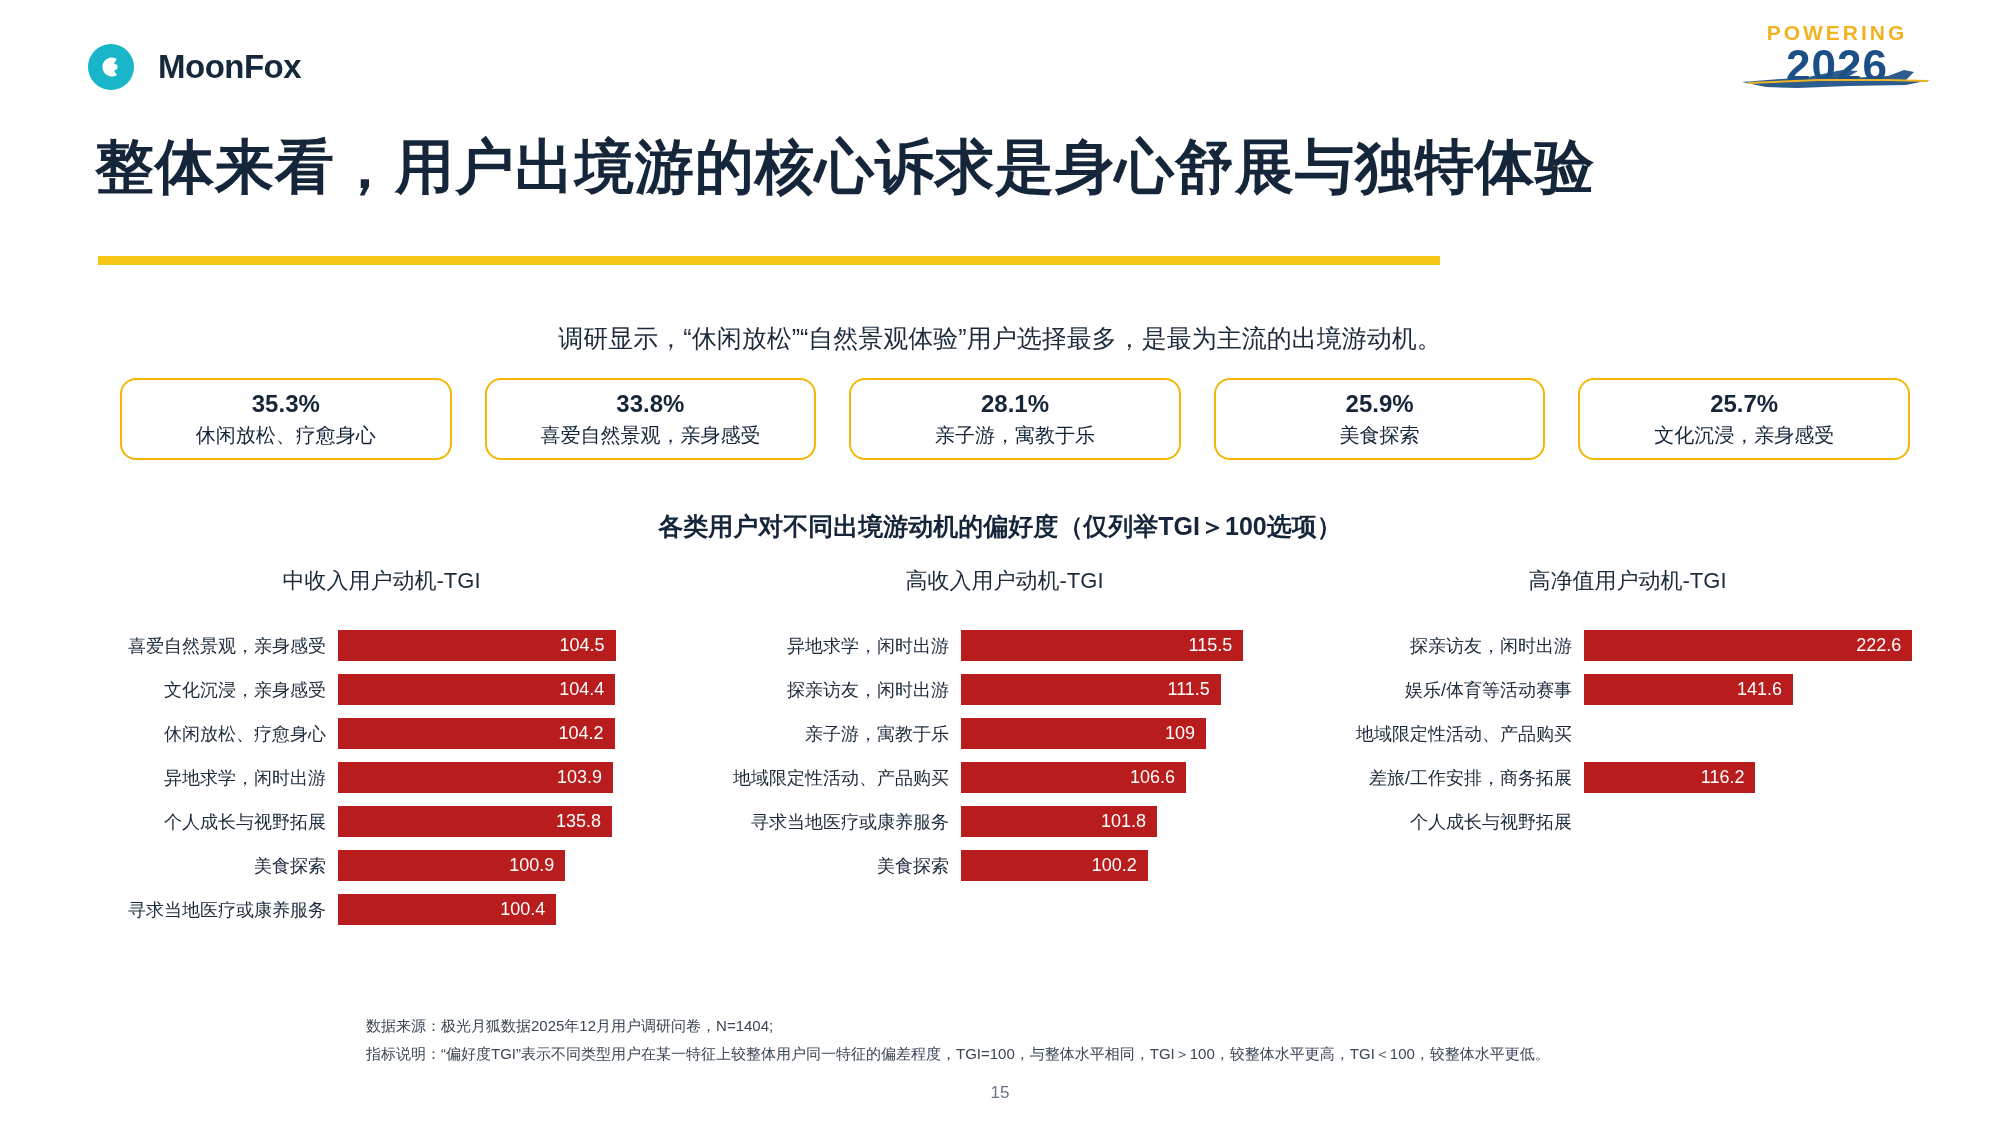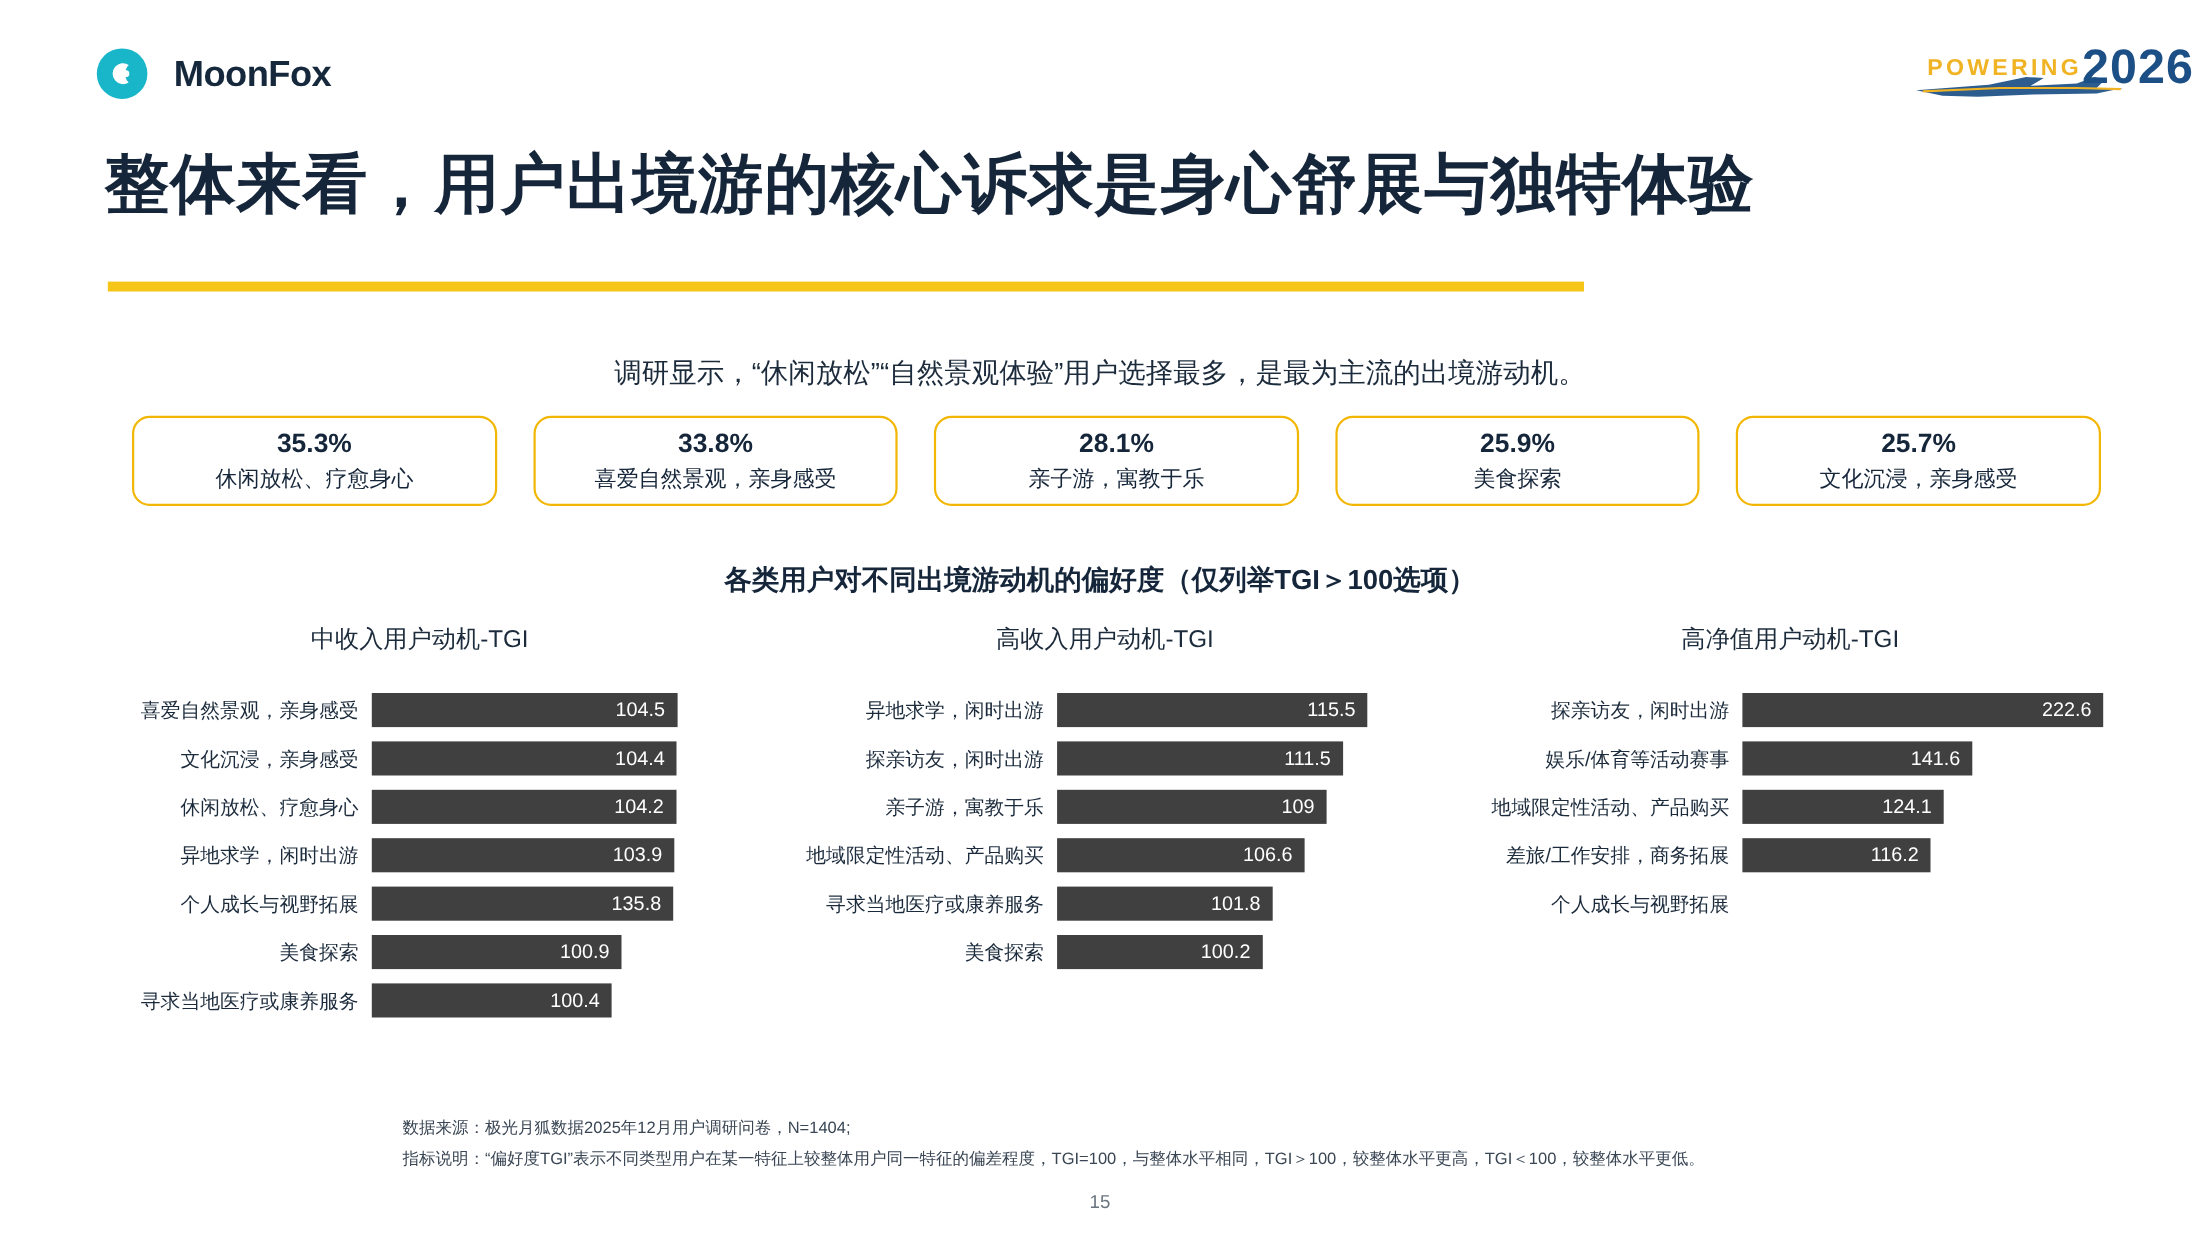--- a/index.html
+++ b/index.html
@@ -22,21 +22,21 @@
     display: flex; align-items: center; justify-content: center;
   }
   .brand-mark svg { display: block; }
   .brand-name {
     font-size: 33px; font-weight: bold; color: #16283c; letter-spacing: -0.5px;
   }
 
   .powering {
     position: absolute; right: 78px; top: 22px;
     width: 170px; height: 78px;
-    display: flex; flex-direction: row; align-items: center;
+    display: flex; flex-direction: column; align-items: center;
   }
   .powering-top {
     font-size: 21px; font-weight: bold; color: #f0b323; letter-spacing: 3px;
     line-height: 1;
   }
   .powering-year {
     position: relative;
     font-size: 44px; font-weight: bold; color: #1b4f86; letter-spacing: 1px;
     line-height: 1.05;
   }
@@ -90,21 +90,21 @@
     text-align: center; font-size: 22px; color: #1c2b3c; margin-bottom: 34px;
   }
   .bars { display: flex; flex-direction: column; gap: 13px; }
   .bar-row { display: flex; align-items: center; height: 31px; }
   .bar-label {
     font-size: 18px; color: #1c2b3c; text-align: right;
     white-space: nowrap; padding-right: 12px;
   }
   .bar-track { position: relative; flex: 1 1 auto; height: 31px; }
   .bar-fill {
-    height: 31px; background: #404040;
+    height: 31px; background: #b91c1c;
     display: flex; align-items: center; justify-content: flex-end;
     padding-right: 11px;
   }
   .bar-value { font-size: 18px; color: #ffffff; }
 
   .p1 .bar-label { width: 268px; }
   .p2 .bar-label { width: 268px; }
   .p3 .bar-label { width: 268px; }
 
   
@@ -304,25 +304,20 @@
         <div class="bar-row">
           <div class="bar-label">娱乐/体育等活动赛事</div>
           <div class="bar-track">
             <div class="bar-fill" style="width:58.9%">
               <span class="bar-value">141.6</span>
             </div>
           </div>
         </div>
         <div class="bar-row">
           <div class="bar-label">地域限定性活动、产品购买</div>
-          <div class="bar-track">
-            <div class="bar-fill" style="width:51.6%">
-              <span class="bar-value">124.1</span>
-            </div>
-          </div>
         </div>
         <div class="bar-row">
           <div class="bar-label">差旅/工作安排，商务拓展</div>
           <div class="bar-track">
             <div class="bar-fill" style="width:48.3%">
               <span class="bar-value">116.2</span>
             </div>
           </div>
         </div>
         <div class="bar-row">

